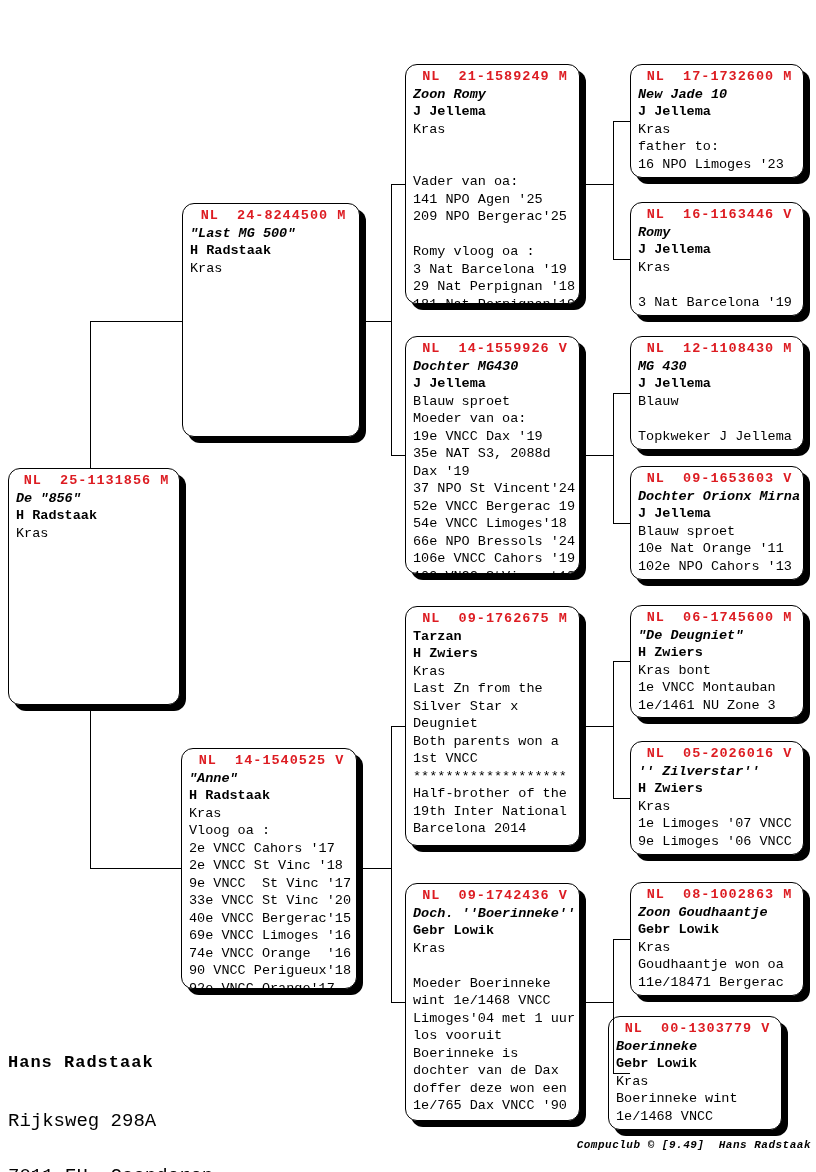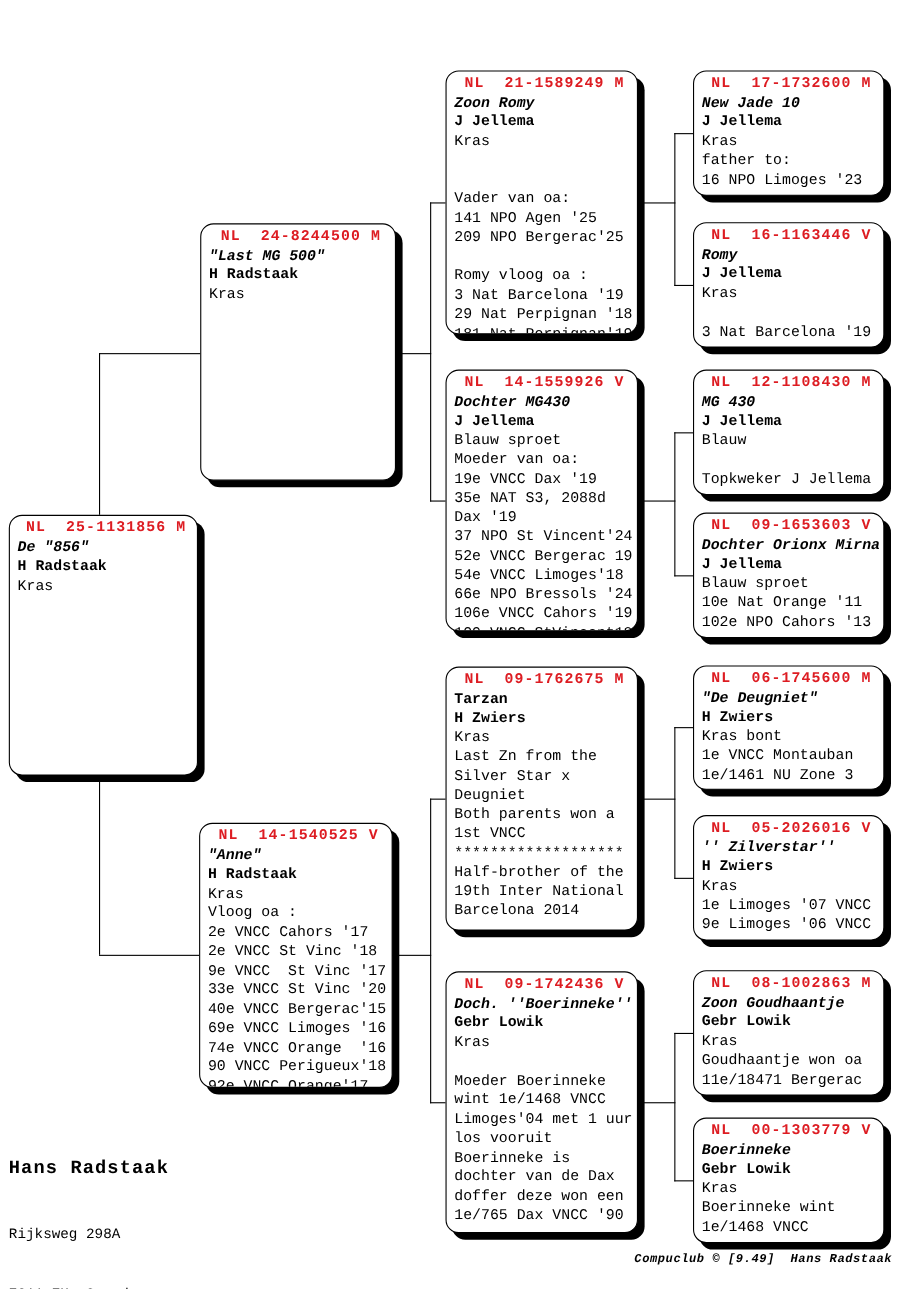--- a/index.html
+++ b/index.html
@@ -12,21 +12,21 @@
        font-size:13.5px;line-height:17.5px;white-space:pre;overflow:hidden;color:#000;}
   .ring{color:var(--ring-red,#dd1c22);font-weight:bold;letter-spacing:1px;text-align:center;}
   .ln{min-height:17.5px;}
   .ln.bi{font-weight:bold;font-style:italic;}
   .ln.b{font-weight:bold;}
   .ln.r{font-weight:normal;}
   .hl{position:absolute;height:1px;background:#000;}
   .vl{position:absolute;width:1px;background:#000;}
   #owner{position:absolute;left:8px;top:1014px;white-space:pre;color:#000;}
   #owner .oname{font-weight:bold;font-size:17px;letter-spacing:1px;line-height:26px;}
-  #owner .oline{font-size:13px;line-height:19px;}
+  #owner .oline{font-size:19px;line-height:19px;}
   #footer{position:absolute;right:5px;top:1139px;font-size:11px;font-weight:bold;
           font-style:italic;letter-spacing:0.5px;white-space:pre;color:#000;}
 </style>
 </head>
 <body>
 
 <div id="page">
 
 
   <div class="box" style="left:8px;top:468px;width:172px;height:237px"><div class="ring">NL  25-1131856 M</div><div class="ln bi">De "856"</div><div class="ln b">H Radstaak</div><div class="ln r">Kras</div></div>
@@ -39,21 +39,21 @@
   <div class="box" style="left:405px;top:606px;width:175px;height:240px"><div class="ring">NL  09-1762675 M</div><div class="ln b">Tarzan</div><div class="ln b">H Zwiers</div><div class="ln r">Kras</div><div class="ln r">Last Zn from the</div><div class="ln r">Silver Star x</div><div class="ln r">Deugniet</div><div class="ln r">Both parents won a</div><div class="ln r">1st VNCC</div><div class="ln r">*******************</div><div class="ln r">Half-brother of the</div><div class="ln r">19th Inter National</div><div class="ln r">Barcelona 2014</div></div>
   <div class="box" style="left:405px;top:883px;width:175px;height:238px"><div class="ring">NL  09-1742436 V</div><div class="ln bi">Doch. ''Boerinneke''</div><div class="ln b">Gebr Lowik</div><div class="ln r">Kras</div><div class="ln r">&nbsp;</div><div class="ln r">Moeder Boerinneke</div><div class="ln r">wint 1e/1468 VNCC</div><div class="ln r">Limoges'04 met 1 uur</div><div class="ln r">los vooruit</div><div class="ln r">Boerinneke is</div><div class="ln r">dochter van de Dax</div><div class="ln r">doffer deze won een</div><div class="ln r">1e/765 Dax VNCC '90</div></div>
 
   <div class="box" style="left:630px;top:64px;width:174px;height:114px"><div class="ring">NL  17-1732600 M</div><div class="ln bi">New Jade 10</div><div class="ln b">J Jellema</div><div class="ln r">Kras</div><div class="ln r">father to:</div><div class="ln r">16 NPO Limoges '23</div></div>
   <div class="box" style="left:630px;top:202px;width:174px;height:114px"><div class="ring">NL  16-1163446 V</div><div class="ln bi">Romy</div><div class="ln b">J Jellema</div><div class="ln r">Kras</div><div class="ln r">&nbsp;</div><div class="ln r">3 Nat Barcelona '19</div></div>
   <div class="box" style="left:630px;top:336px;width:174px;height:114px"><div class="ring">NL  12-1108430 M</div><div class="ln bi">MG 430</div><div class="ln b">J Jellema</div><div class="ln r">Blauw</div><div class="ln r">&nbsp;</div><div class="ln r">Topkweker J Jellema</div></div>
   <div class="box" style="left:630px;top:466px;width:174px;height:114px"><div class="ring">NL  09-1653603 V</div><div class="ln bi">Dochter Orionx Mirna</div><div class="ln b">J Jellema</div><div class="ln r">Blauw sproet</div><div class="ln r">10e Nat Orange '11</div><div class="ln r">102e NPO Cahors '13</div></div>
   <div class="box" style="left:630px;top:605px;width:174px;height:113px"><div class="ring">NL  06-1745600 M</div><div class="ln bi">"De Deugniet"</div><div class="ln b">H Zwiers</div><div class="ln r">Kras bont</div><div class="ln r">1e VNCC Montauban</div><div class="ln r">1e/1461 NU Zone 3</div></div>
   <div class="box" style="left:630px;top:741px;width:174px;height:114px"><div class="ring">NL  05-2026016 V</div><div class="ln bi">'' Zilverstar''</div><div class="ln b">H Zwiers</div><div class="ln r">Kras</div><div class="ln r">1e Limoges '07 VNCC</div><div class="ln r">9e Limoges '06 VNCC</div></div>
   <div class="box" style="left:630px;top:882px;width:174px;height:114px"><div class="ring">NL  08-1002863 M</div><div class="ln bi">Zoon Goudhaantje</div><div class="ln b">Gebr Lowik</div><div class="ln r">Kras</div><div class="ln r">Goudhaantje won oa</div><div class="ln r">11e/18471 Bergerac</div></div>
-  <div class="box" style="left:630px;top:1016px;width:174px;height:114px"><div class="ring">NL  00-1303779 V</div><div class="ln bi">Boerinneke</div><div class="ln b">Gebr Lowik</div><div class="ln r">Kras</div><div class="ln r">Boerinneke wint</div><div class="ln r">1e/1468 VNCC</div></div>
+  <div class="box" style="left:608px;top:1016px;width:174px;height:114px"><div class="ring">NL  00-1303779 V</div><div class="ln bi">Boerinneke</div><div class="ln b">Gebr Lowik</div><div class="ln r">Kras</div><div class="ln r">Boerinneke wint</div><div class="ln r">1e/1468 VNCC</div></div>
 
   <div class="vl" style="left:90px;top:321px;height:147px"></div>
   <div class="hl" style="left:90px;top:321px;width:92px"></div>
   <div class="vl" style="left:90px;top:705px;height:163px"></div>
   <div class="hl" style="left:90px;top:868px;width:91px"></div>
 
   <div class="hl" style="left:360px;top:321px;width:32px"></div>
   <div class="vl" style="left:391px;top:184px;height:272px"></div>
   <div class="hl" style="left:391px;top:184px;width:14px"></div>
   <div class="hl" style="left:391px;top:455px;width:14px"></div>

